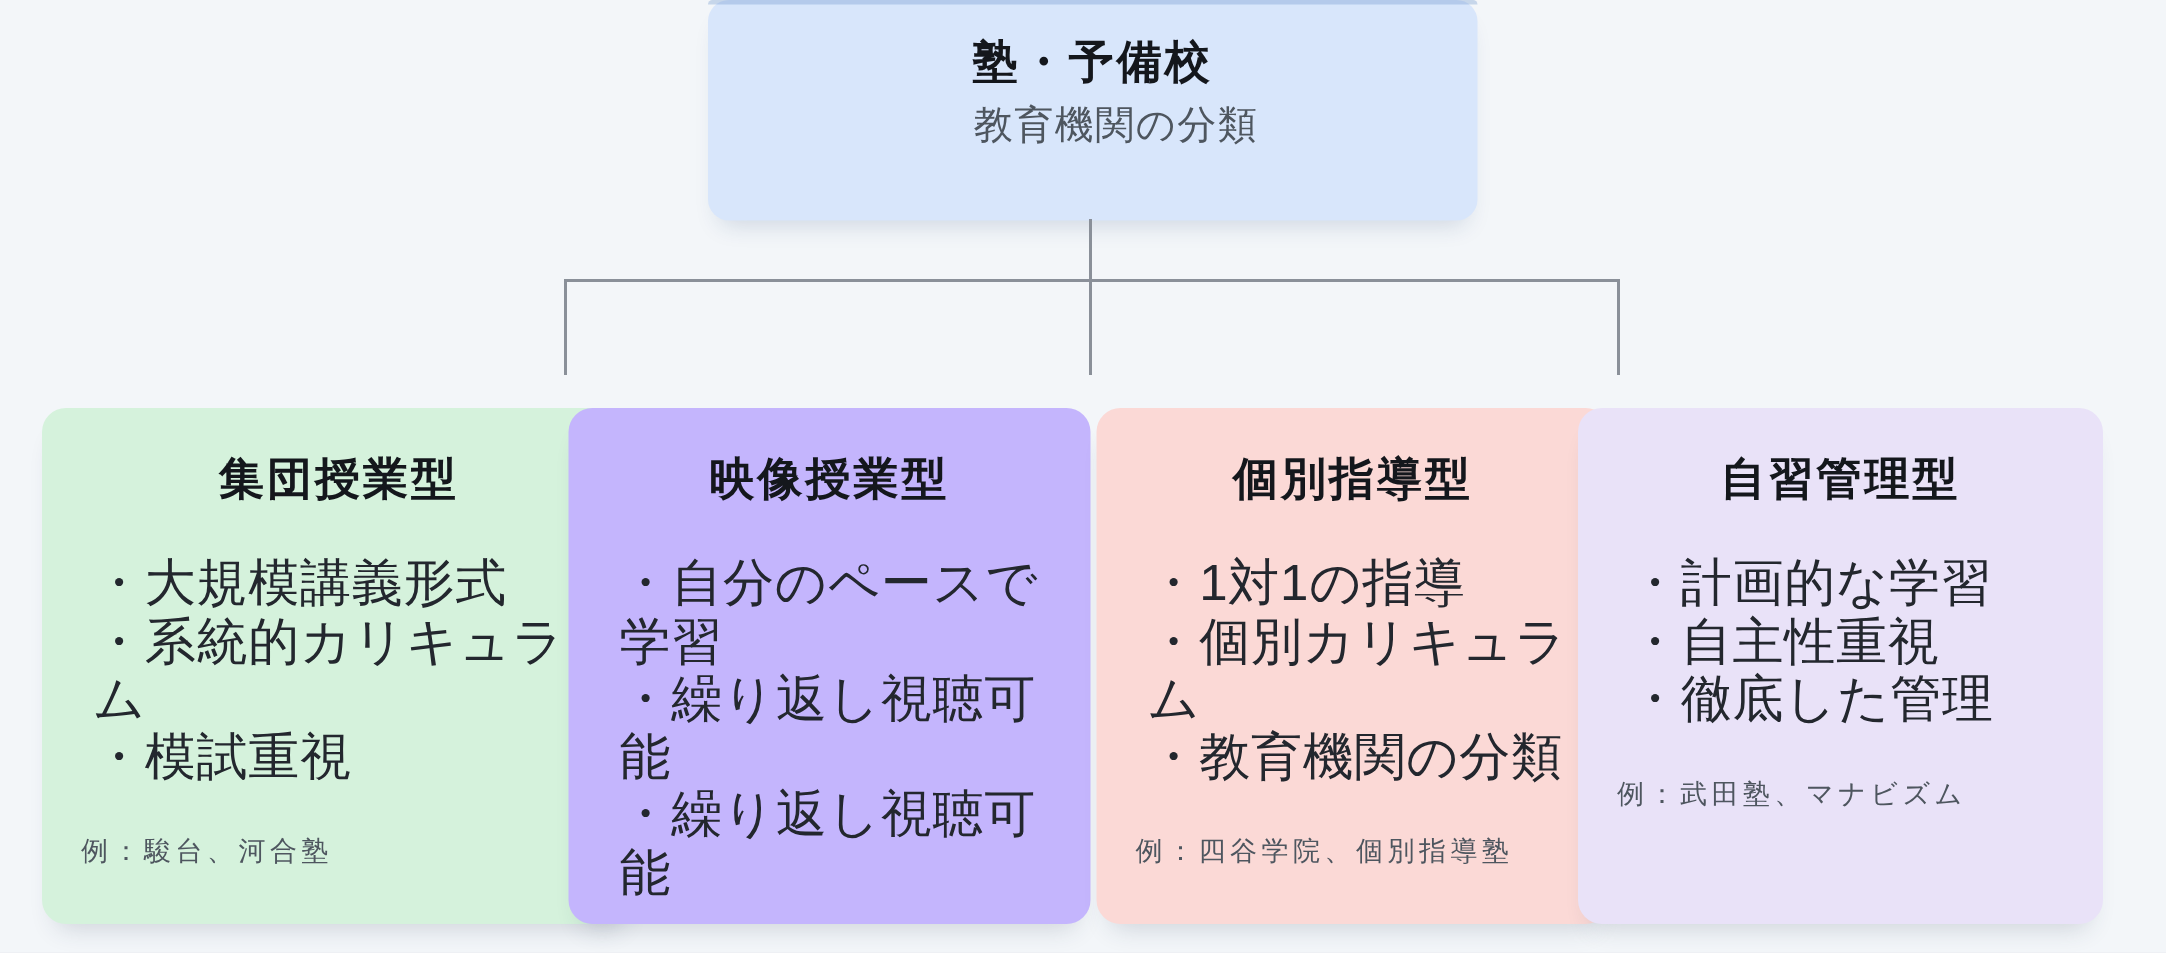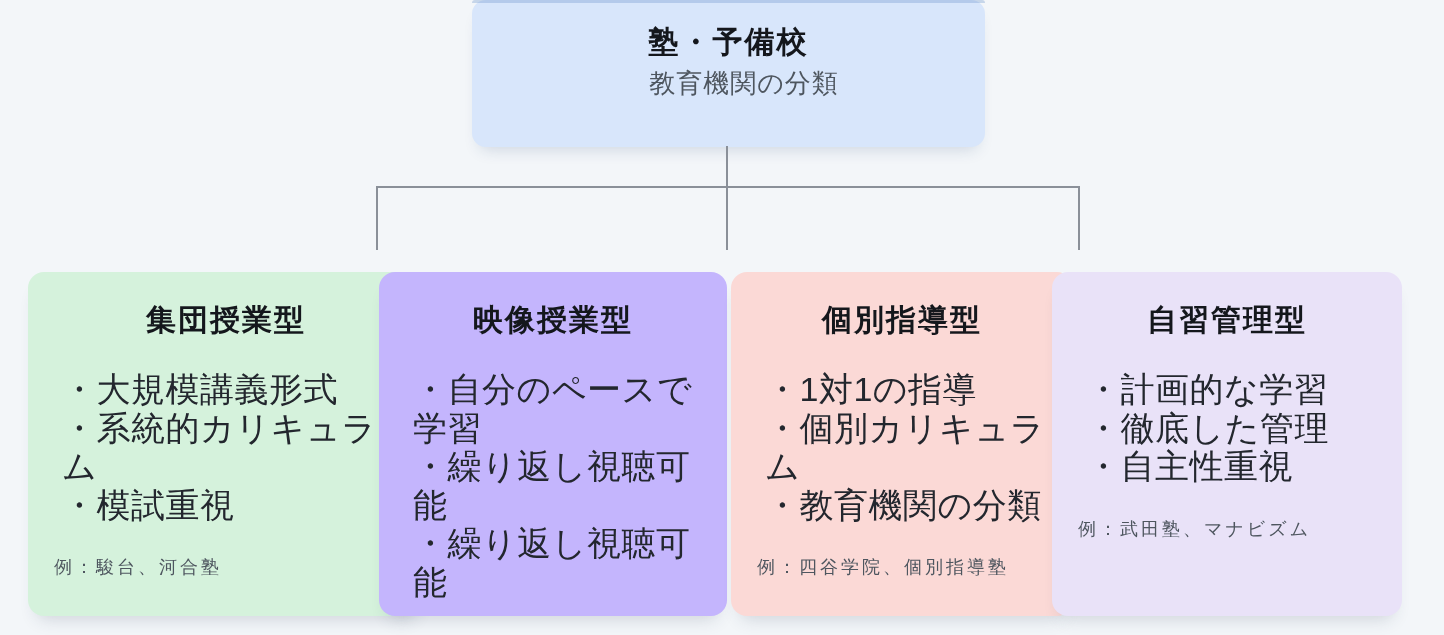--- a/index.html
+++ b/index.html
@@ -144,19 +144,19 @@
       <li>・個別カリキュラム</li>
       <li>・教育機関の分類</li>
     </ul>
     <p class="example">例：四谷学院、個別指導塾</p>
   </section>
 
   <section class="cat cat-3" style="background-color: rgb(233, 226, 248);">
     <h2>自習管理型</h2>
     <ul>
       <li>・計画的な学習</li>
+      <li>・自主性重視</li>
       <li>・徹底した管理</li>
-      <li>・自主性重視</li>
     </ul>
     <p class="example">例：武田塾、マナビズム</p>
   </section>
 
 </div>
 
 </body></html>

